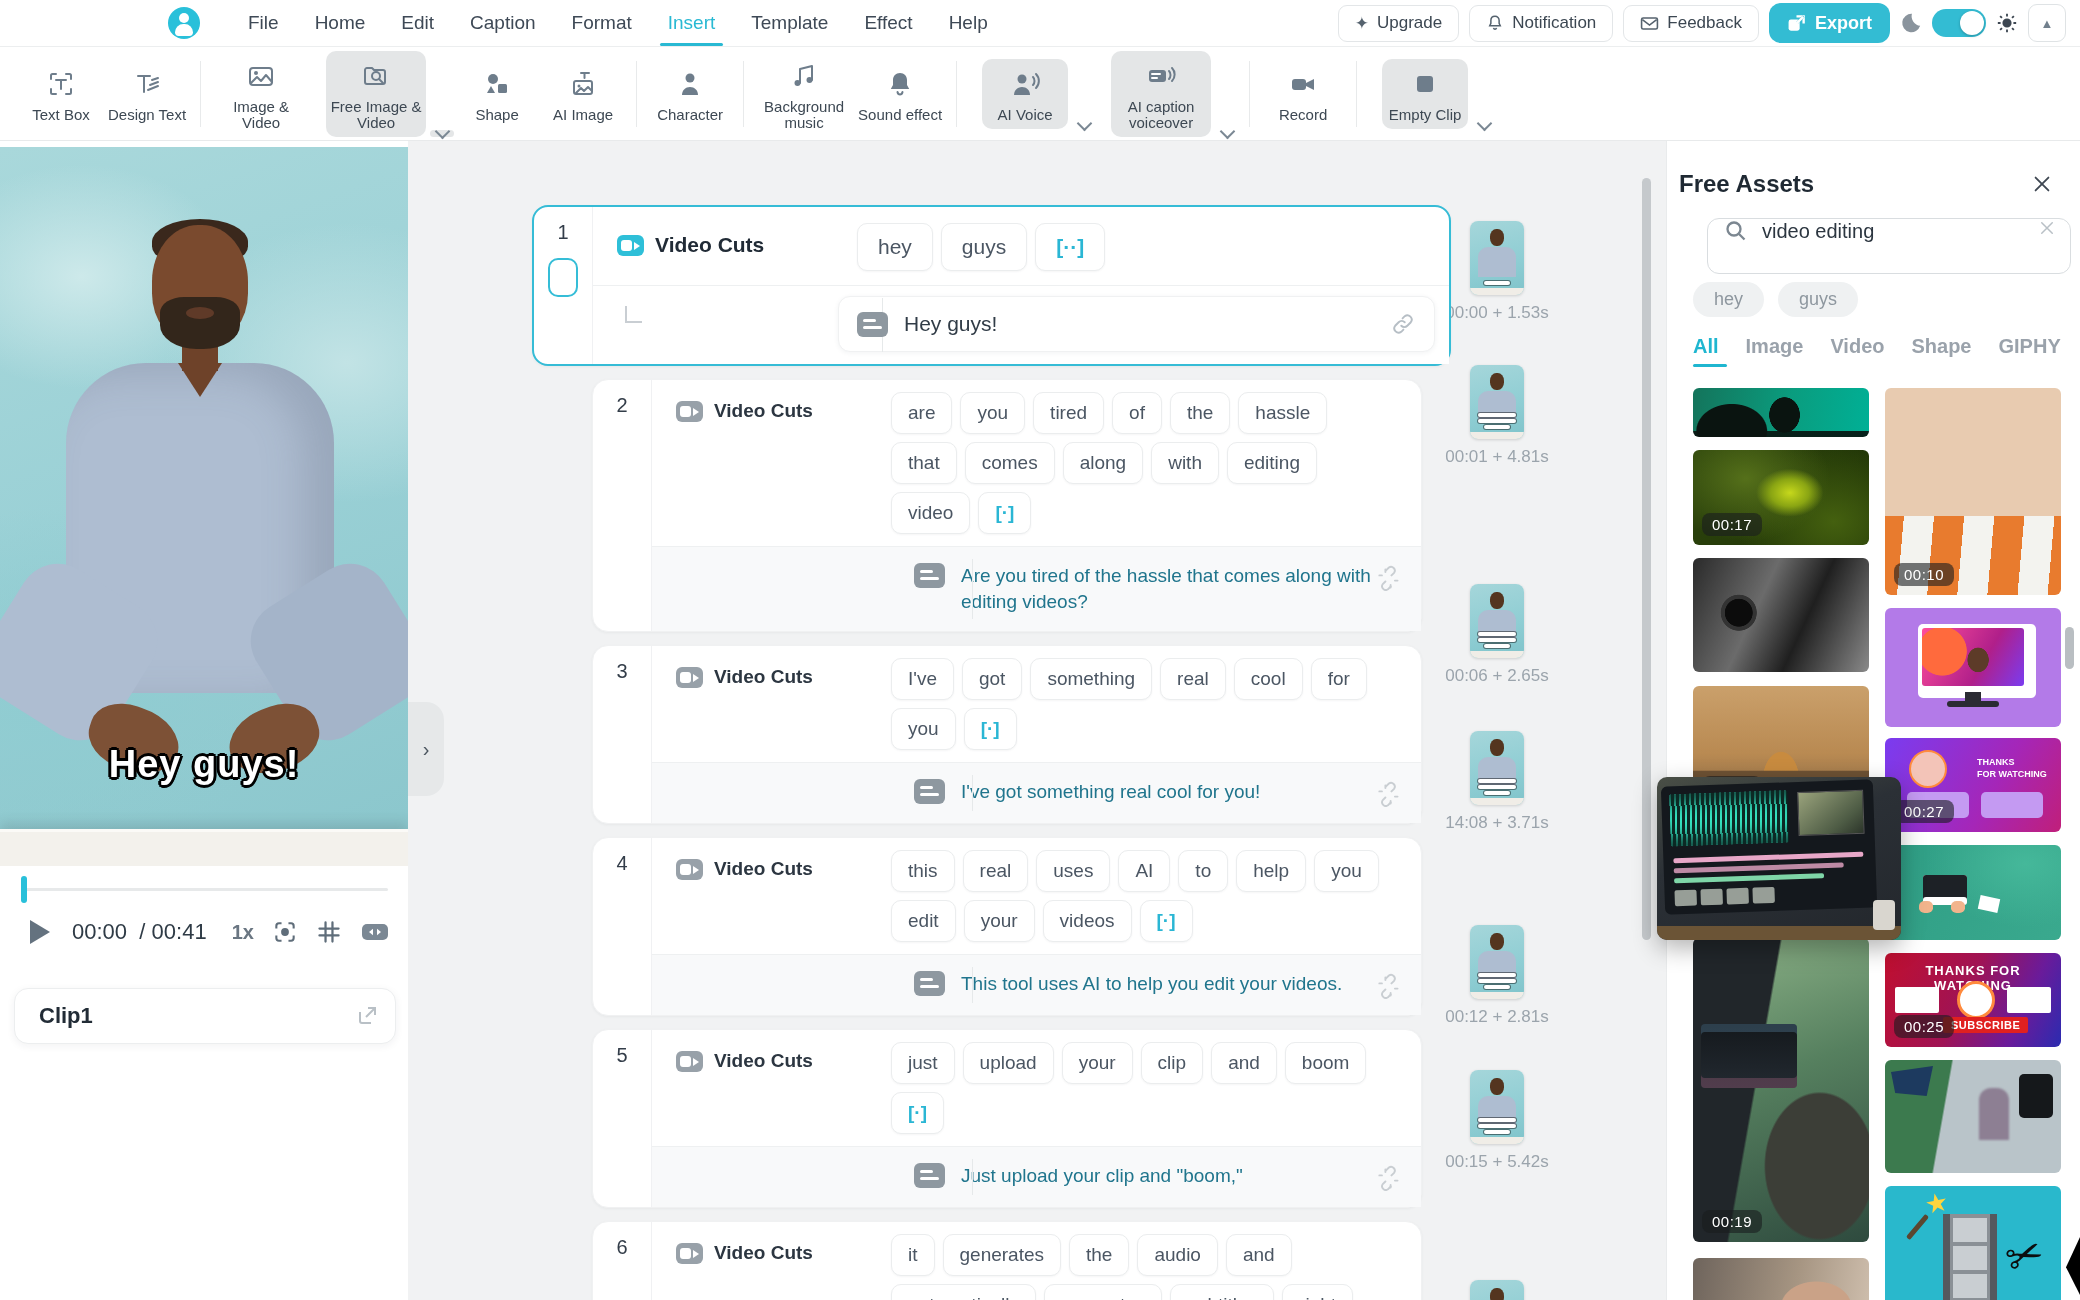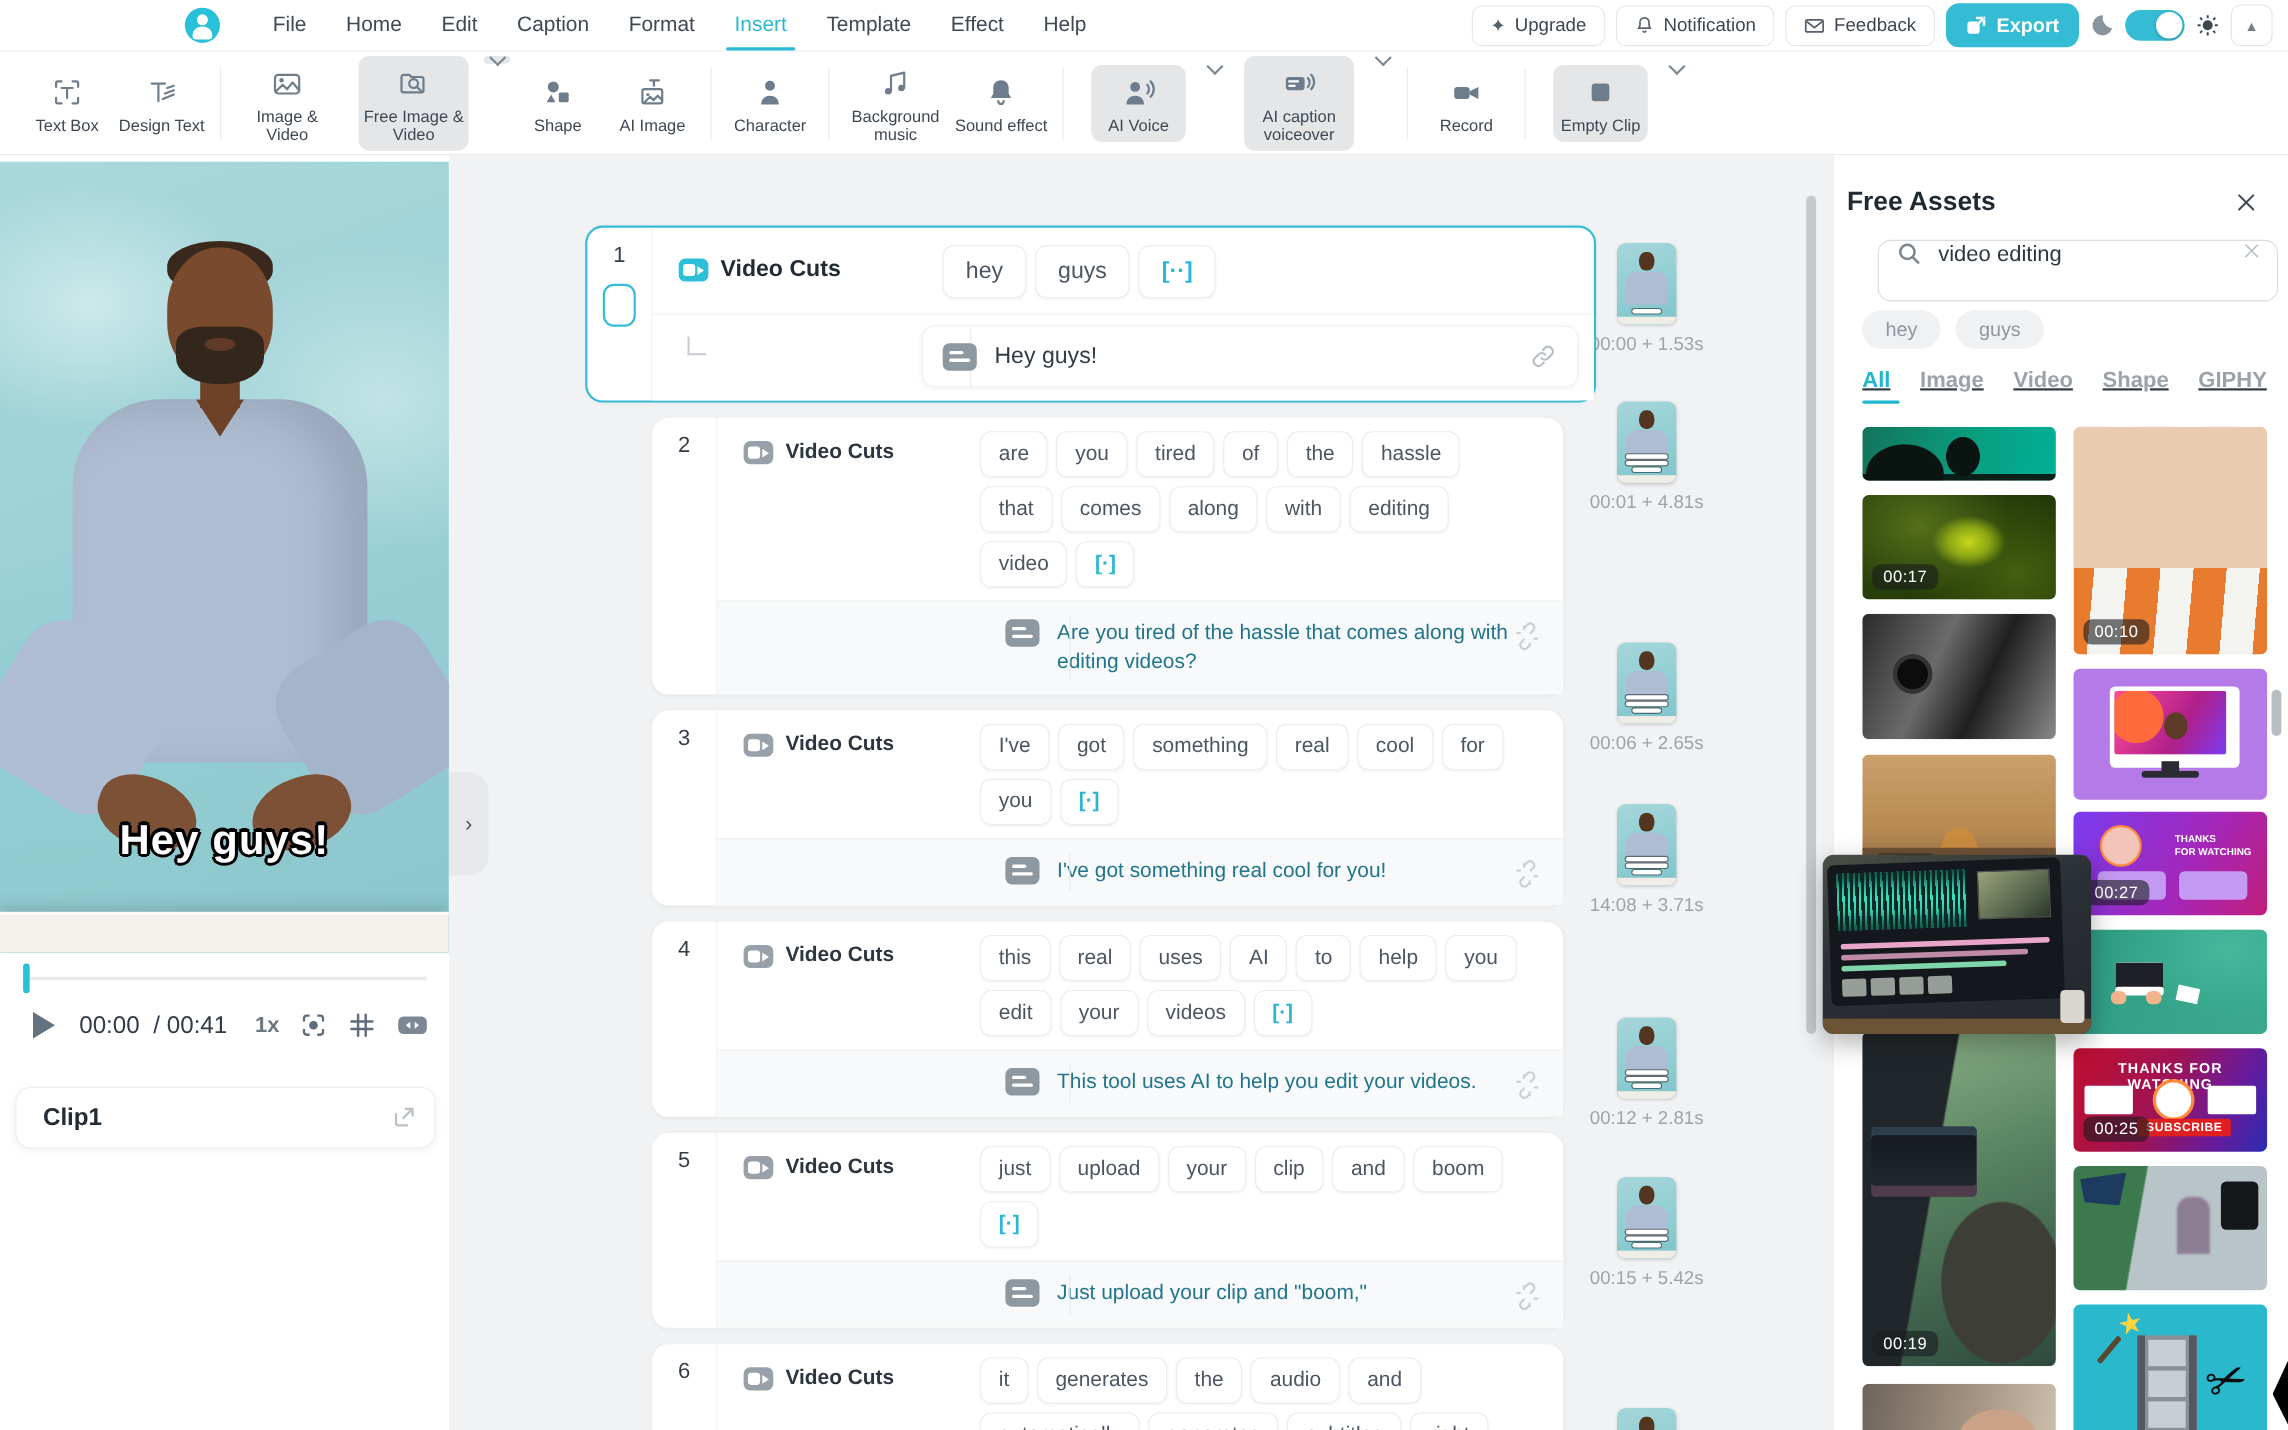--- a/index.html
+++ b/index.html
@@ -32,21 +32,21 @@
   .toggle .knob{position:absolute;right:2px;top:2px;width:24px;height:24px;border-radius:50%;background:#fff;box-shadow:0 1px 3px rgba(0,0,0,.25);}
   .panel-btn{width:38px;height:38px;border:1px solid #dfe3e5;border-radius:9px;background:#fff;
     color:#72808d;font-size:13px;display:flex;align-items:center;justify-content:center;}
   
   .toolbar{position:absolute;left:0;top:47px;right:0;height:93px;background:#fff;
     border-bottom:1px solid #e8eaeb;display:flex;align-items:center;padding-left:18px;z-index:49;}
   .tb-item{display:flex;flex-direction:column;align-items:center;justify-content:flex-start;
     min-width:86px;padding:8px 4px 6px;border-radius:10px;color:#3d4853;}
   .tb-icon{height:34px;display:flex;align-items:center;justify-content:center;color:#6e7d8b;}
   .tb-label{font-size:15px;line-height:16px;text-align:center;margin-top:6px;max-width:92px;}
-  .tb-selwrap{display:flex;align-items:flex-start;gap:14px;padding-left:15px;}
+  .tb-selwrap{display:flex;align-items:flex-end;gap:4px;padding-left:15px;}
   .tb-selwrap .tb-item{background:#e4e6e7;}
   .tb-chev{width:24px;display:flex;align-items:center;justify-content:center;color:#7b8894;}
   .tb-selwrap .tb-chev{background:#e4e6e7;border-radius:8px;}
   .chev-down{width:9px;height:9px;border-right:2px solid #7b8894;border-bottom:2px solid #7b8894;
     transform:rotate(45deg);margin-top:-4px;}
   .tb-sep{width:1px;height:66px;background:#e8eaeb;margin:0 10px;flex:none;}
   
   .preview-panel{position:absolute;left:0;top:140px;width:408px;bottom:0;background:#fff;z-index:10;}
   .video-stage{position:absolute;left:0;top:7px;width:408px;height:719px;overflow:hidden;
     background:
@@ -156,21 +156,21 @@
   .ap-close{margin-left:auto;color:#3e4752;display:flex;}
   .ap-search{position:absolute;left:26px;top:78px;width:362px;height:54px;border:1px solid #d9dde0;
     border-radius:12px;display:flex;align-items:flex-start;background:#fff;margin-left:14px;}
   .ap-search .s-icon{margin-left:16px;color:#7c8791;display:flex;}
   .ap-search input{border:none;outline:none;flex:1;font-size:20px;color:#2c3640;margin-left:12px;
     font-family:inherit;background:transparent;}
   .ap-search .clear{color:#b9c0c6;margin-right:14px;display:flex;}
   .ap-suggs{position:absolute;left:26px;top:142px;display:flex;gap:14px;}
   .sugg{background:#eff1f2;border-radius:18px;height:35px;display:flex;align-items:center;
     padding:0 21px;font-size:18px;color:#8e979f;}
-  .ap-tabs{position:absolute;left:26px;top:195px;display:flex;gap:27px;text-decoration:underline;}
+  .ap-tabs{position:absolute;left:26px;top:195px;display:flex;gap:27px;}
   .ap-tab{font-size:20px;font-weight:600;color:#9aa2ab;padding-bottom:9px;position:relative;}
   .ap-tab.active{color:#1fb6d0;}
   .ap-tab.active::after{content:"";position:absolute;left:0;bottom:0;width:34px;height:3px;background:#1fb6d0;border-radius:2px;}
   .assets-grid{position:absolute;left:26px;top:248px;width:368px;bottom:0;}
   .tile{position:absolute;border-radius:6px;overflow:hidden;}
   .badge{position:absolute;left:9px;bottom:9px;background:rgba(25,28,30,.6);color:#fff;
     font-size:15px;padding:3px 10px;border-radius:8px;letter-spacing:.5px;}
   
   .t-silhouette-workstation{background:
      radial-gradient(60px 46px at 22% 88%,#0a1410 58%,rgba(0,0,0,0) 60%),

